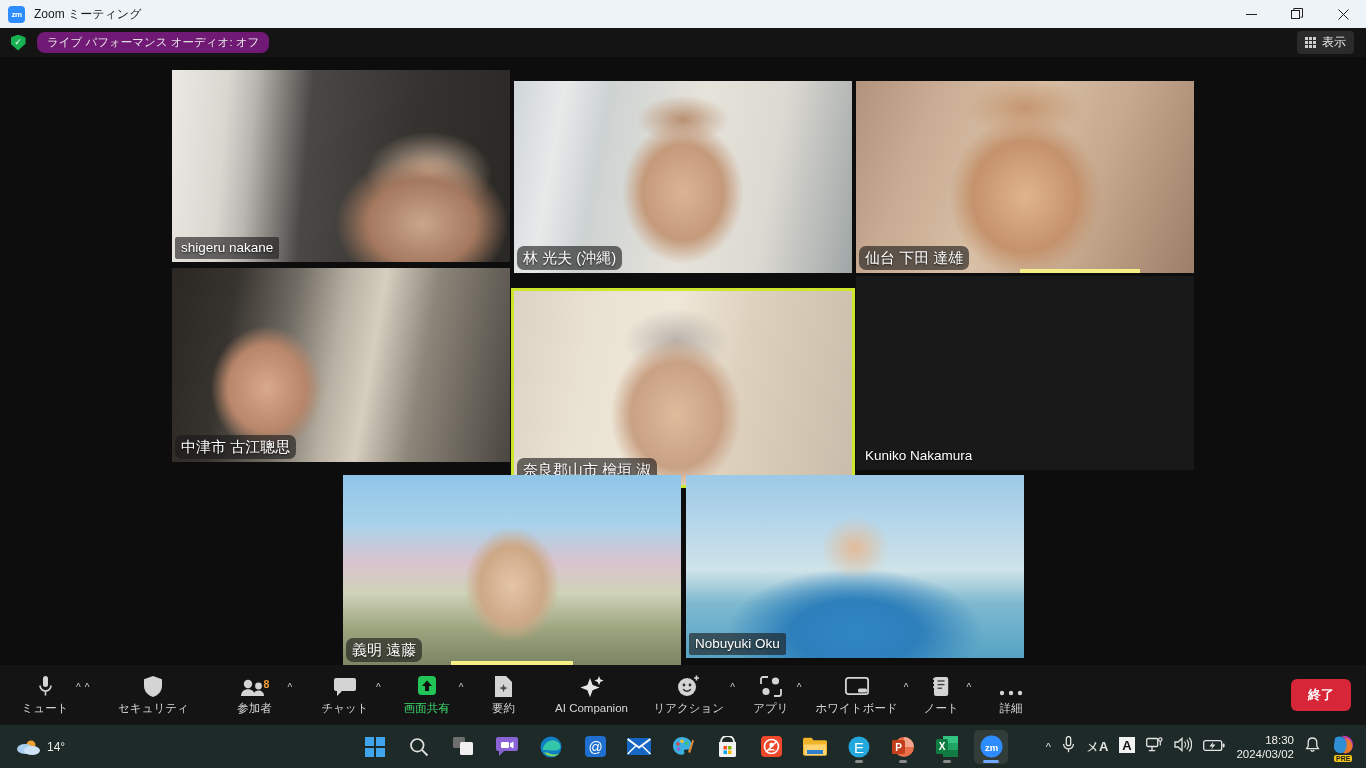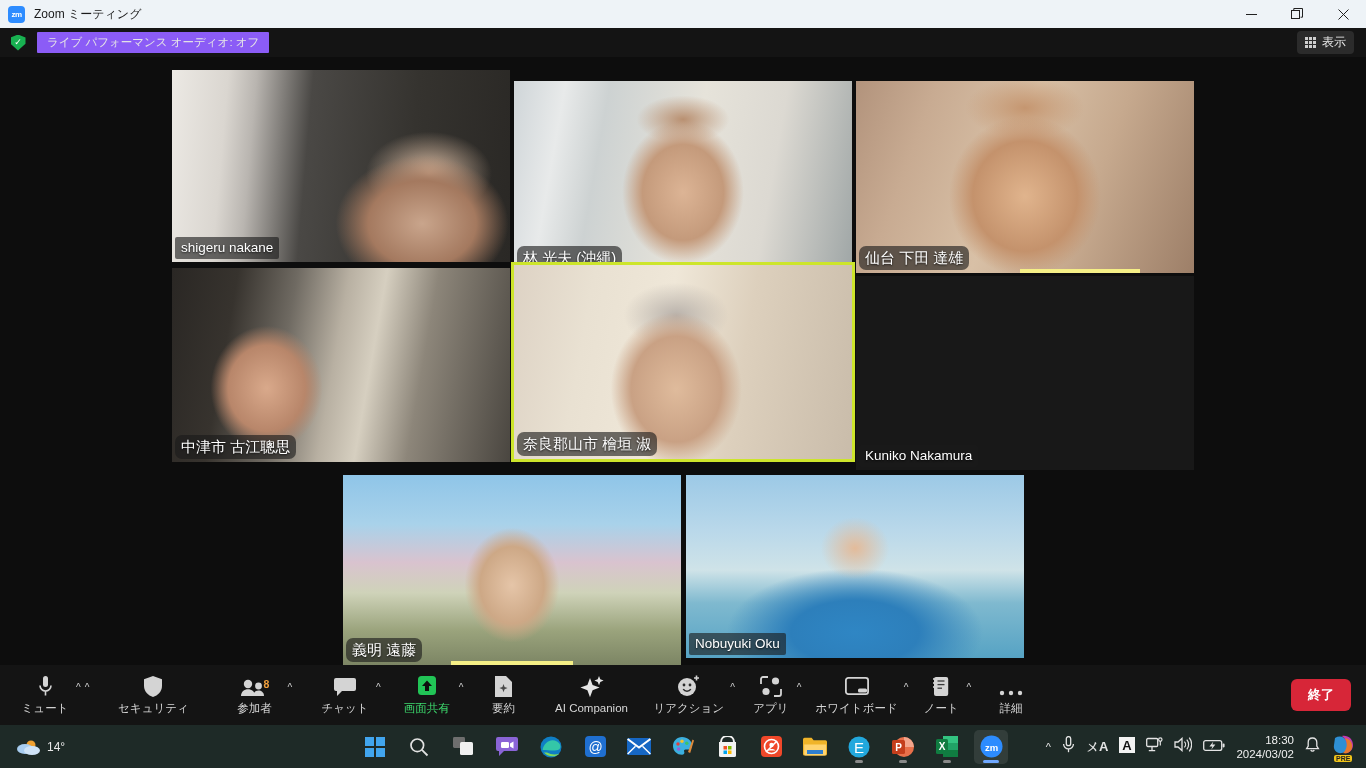--- a/index.html
+++ b/index.html
@@ -42,21 +42,21 @@
     display: flex; align-items: center; justify-content: center;
   }
   .shield-shape {
     width: 15px; height: 16px; background: #18b151;
     clip-path: polygon(50% 0%, 100% 18%, 100% 58%, 50% 100%, 0% 58%, 0% 18%);
     display: flex; align-items: center; justify-content: center;
     color: #fff; font-size: 9px; line-height: 1;
   }
   .status-pill {
     margin-left: 11px; height: 21px; padding: 0 10px;
-    background: #8b5cf6; border-radius: 1px;
+    background: #701a75; border-radius: 8px;
     display: flex; align-items: center;
     font-size: 11.5px; color: #e6e6e6;
   }
   .view-btn {
     margin-left: auto; margin-right: 12px; height: 23px; padding: 0 8px;
     background: #2b2b2b; border-radius: 4px;
     display: flex; align-items: center; gap: 6px;
     font-size: 12px; color: #e8e8e8;
   }
   .grid-glyph {
@@ -221,21 +221,21 @@
     <div class="audiobar" style="left:164px; width:120px;"></div>
   </div>
 
   <div class="tile" style="left:172px; top:211px; width:338px; height:194px;">
     <div class="feed" style="background:
         radial-gradient(ellipse 70px 78px at 28% 62%, #d9a98b 0%, #b8866a 55%, rgba(100,70,55,0) 80%),
         linear-gradient(100deg, #2a2724 0%, #37332e 18%, #6f6a62 34%, #b8b0a2 48%, #d6cfc0 58%, #8d867a 72%, #4a4640 100%);"></div>
     <div class="namebadge jp">中津市 古江聰思</div>
   </div>
 
-  <div class="tile active" style="left:514px; top:208px; width:338px; height:194px;">
+  <div class="tile active" style="left:514px; top:234px; width:338px; height:194px;">
     <div class="feed" style="background:
         radial-gradient(ellipse 82px 96px at 48% 64%, #dfbb9c 0%, #c9a184 55%, rgba(150,115,95,0) 80%),
         radial-gradient(ellipse 64px 40px at 48% 26%, #b9b2ab 0%, rgba(170,165,158,0) 82%),
         linear-gradient(100deg, #ddd2c4 0%, #e9e1d2 22%, #efe7d8 44%, #ddd0bd 66%, #c9bcaa 100%);"></div>
     <div class="namebadge jp">奈良郡山市 檜垣 淑</div>
   </div>
 
   <div class="tile" style="left:856px; top:219px; width:338px; height:194px;">
     <div class="feed" style="background:
         radial-gradient(ellipse 70px 82px at 64% 58%, #e2b795 0%, #c79b78 55%, rgba(150,115,90,0) 80%),

